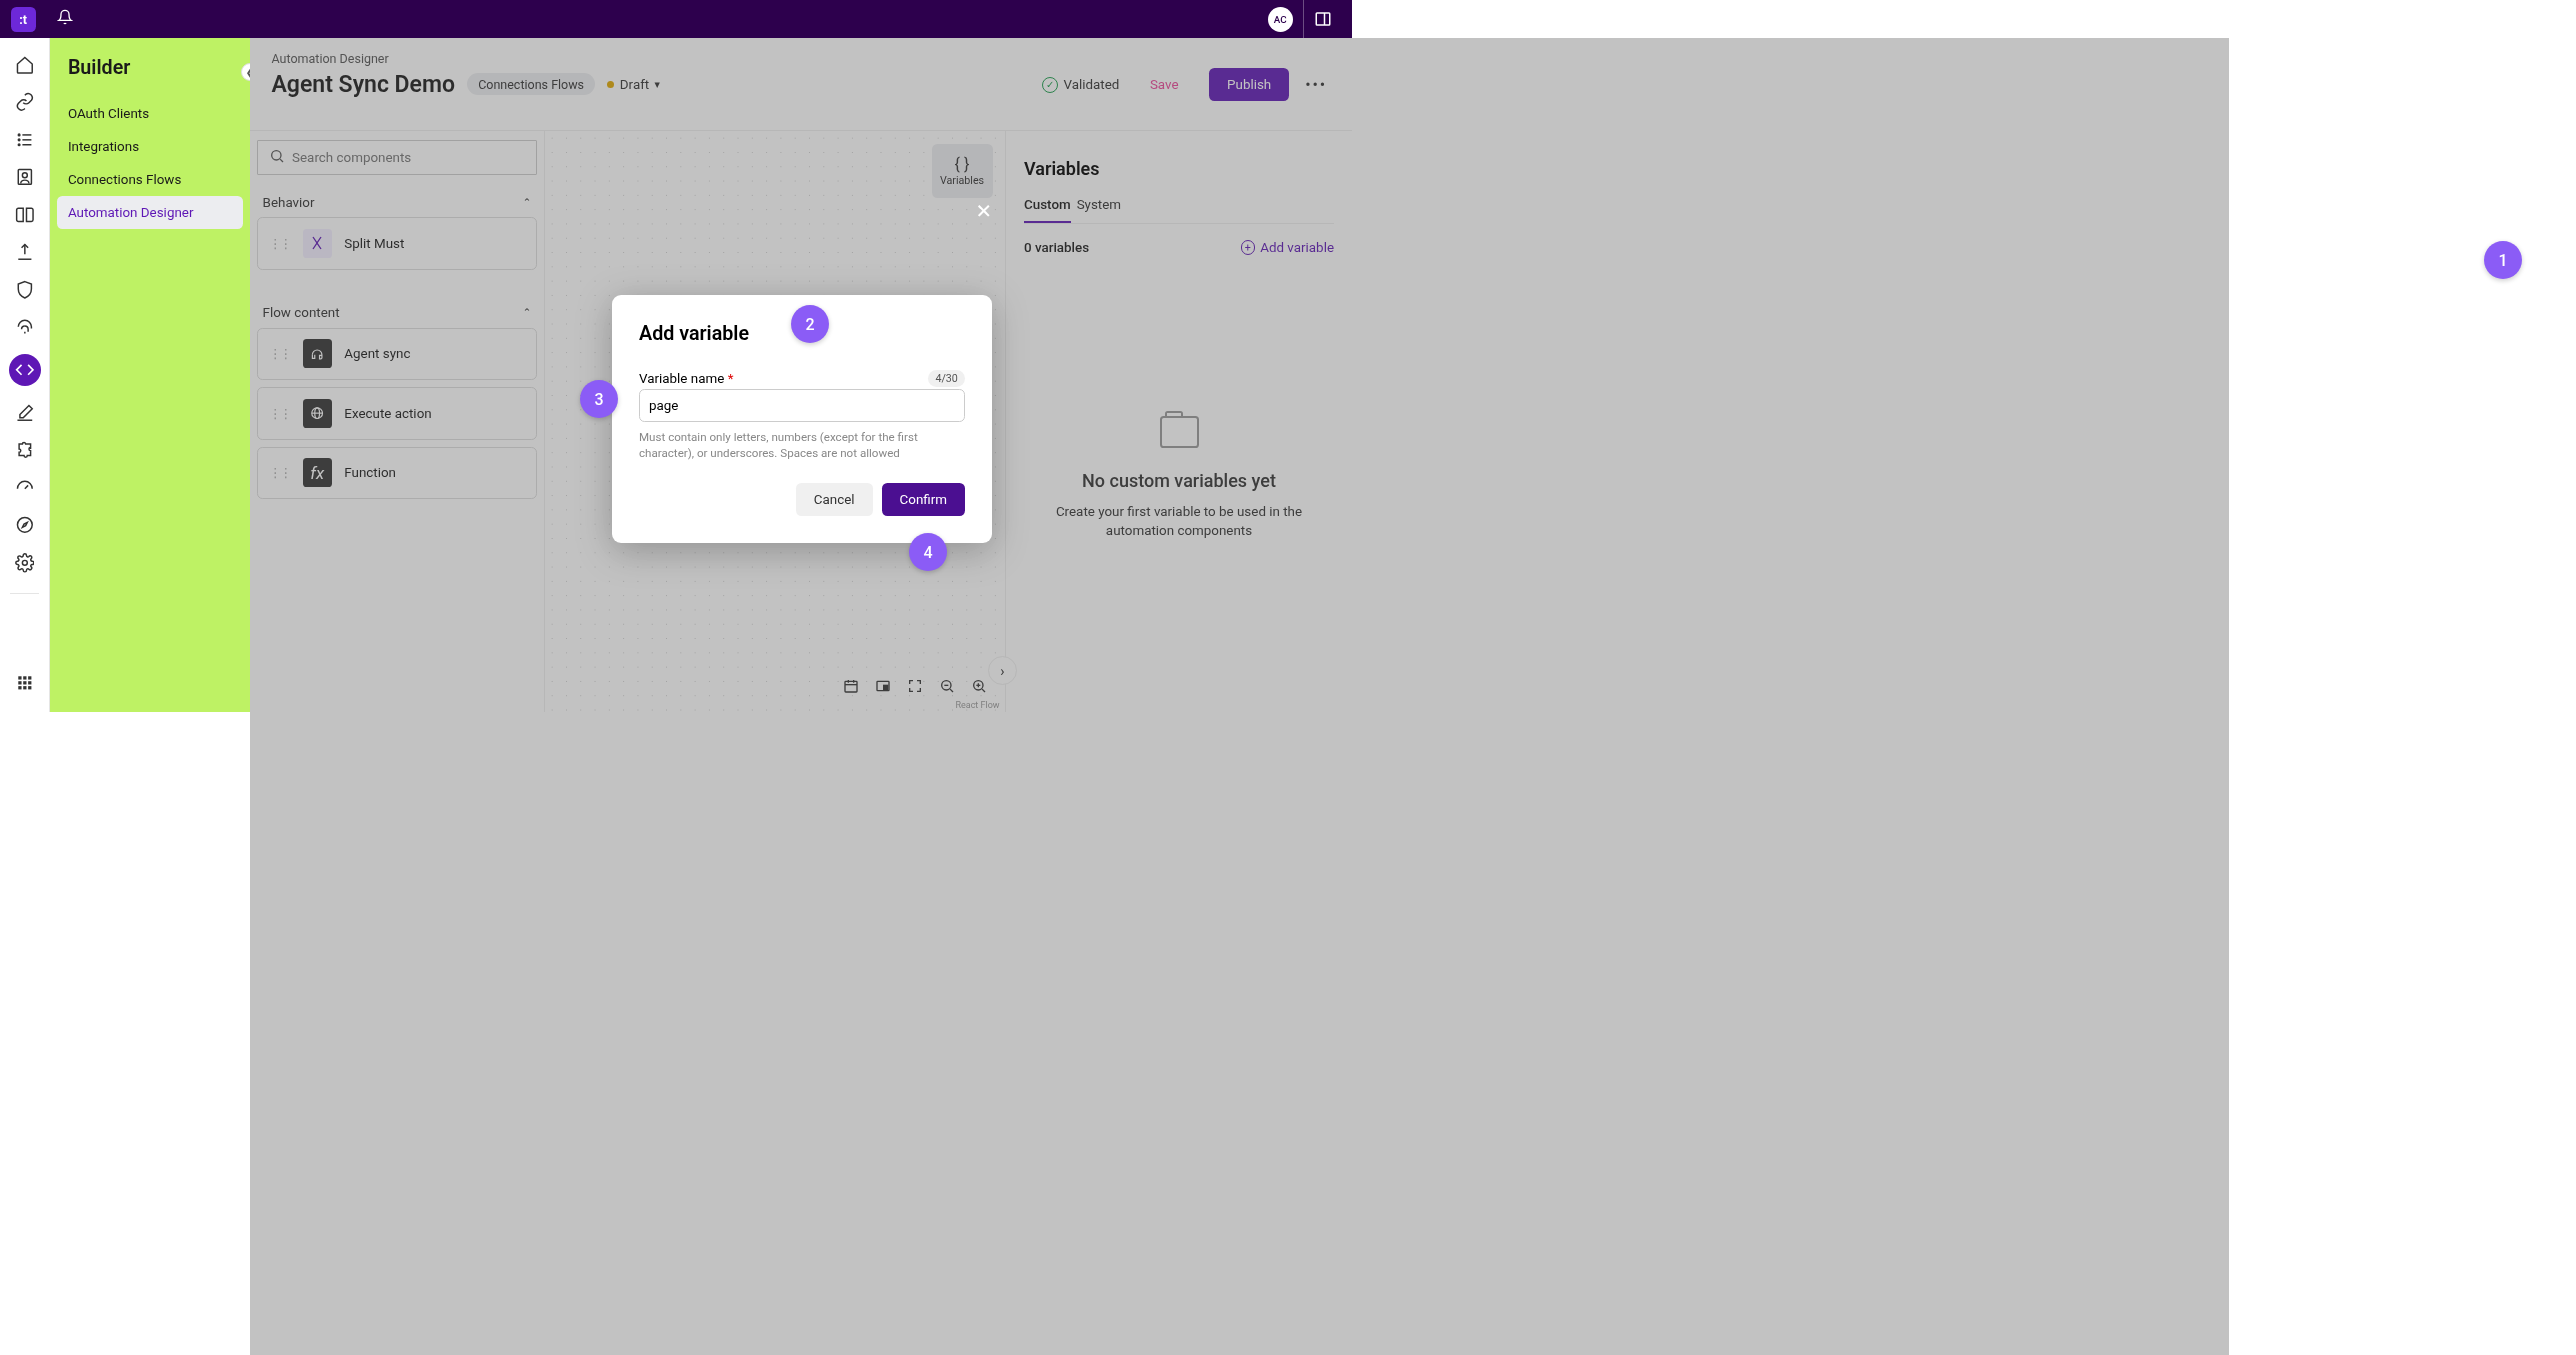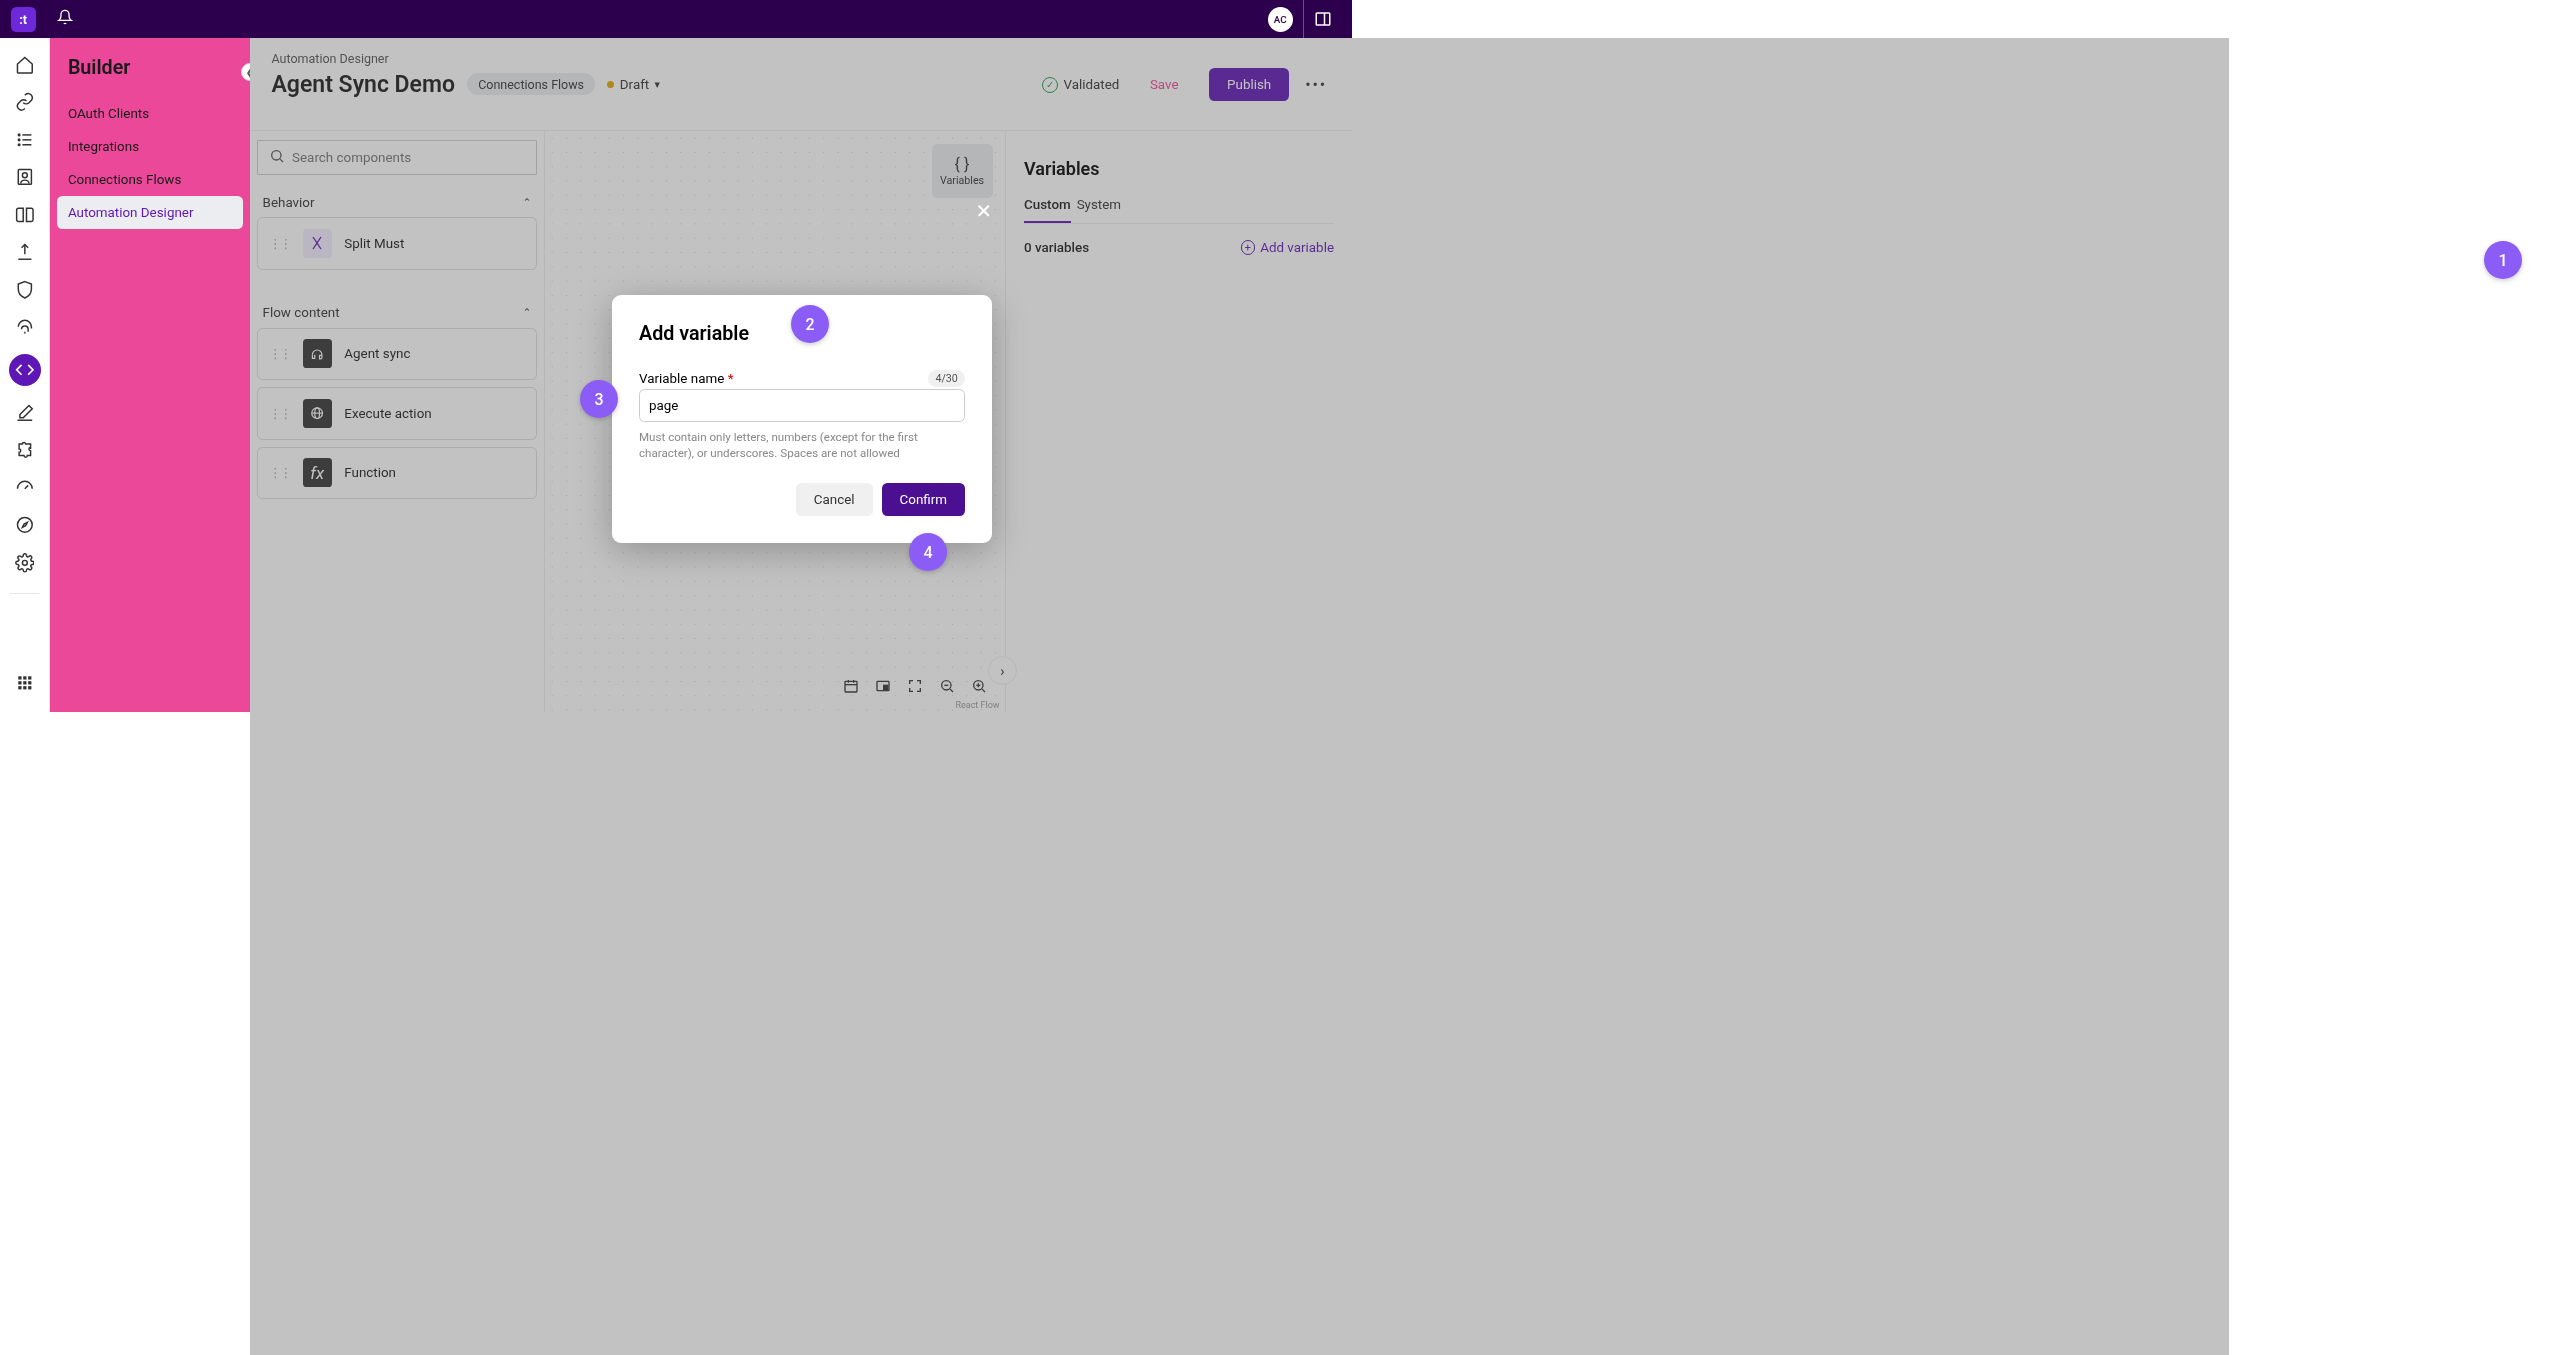--- a/index.html
+++ b/index.html
@@ -14,21 +14,21 @@
   
   
   .rail { position: absolute; top: 38px; left: 0; width: 50px; bottom: 0; background: #fff; border-right: 0.9px solid #e5e5e5; display: flex; flex-direction: column; align-items: center; padding-top: 16px; gap: 16px; }
   .rail-icon { width: 21.5px; height: 21.5px; display: flex; align-items: center; justify-content: center; color: #333; cursor: pointer; }
   .rail-icon svg { width: 19.7px; height: 19.7px; }
   .rail-icon.active { width: 32px; height: 32px; background: #5e17b5; border-radius: 50%; color: #fff; }
   .rail-apps { margin-top: auto; margin-bottom: 18px; }
   .rail-divider { width: 29px; border-top: 0.9px solid #e5e5e5; margin-top: 3.6px; }
 
   
-  .sidebar { position: absolute; top: 38px; left: 50px; width: 200px; bottom: 0; background: #ec4899; padding: 18px 7.2px; }
+  .sidebar { position: absolute; top: 38px; left: 50px; width: 200px; bottom: 0; background: #bef264; padding: 18px 7.2px; }
   .sidebar-title { font-size: 19.7px; font-weight: 600; padding: 0 10.7px 18px 10.7px; color: #1a1a1a; }
   .sidebar-item { padding: 9px 10.7px; font-size: 13.4px; color: #1a1a1a; cursor: pointer; border-radius: 5.4px; }
   .sidebar-item.active { background: #ecedf0; color: #5e17b5; }
   .collapse-handle { position: absolute; top: 25px; right: -9px; width: 18px; height: 18px; border-radius: 50%; background: #fff; border: 0.9px solid #ddd; display: flex; align-items: center; justify-content: center; font-size: 10.7px; cursor: pointer; color: #555; }
 
   
   .main { position: absolute; top: 38px; left: 250px; right: 0; bottom: 0; background: #fff; }
   .main-header { height: 93px; border-bottom: 0.9px solid #eee; padding: 12.5px 21.5px 0 21.5px; position: relative; }
   .breadcrumb { font-size: 12.5px; color: #555; }
   .title-row { display: flex; align-items: center; gap: 12.5px; margin-top: 5.4px; }
@@ -359,20 +359,25 @@
         <div class="tab active">Custom</div>
         <div class="tab">System</div>
       </div>
       <div class="count-row">
         <span class="count-text">0 variables</span>
         <span class="add-link">
           <span class="plus-circle">+</span>
           <span>Add variable</span>
         </span>
       </div>
+      <div class="empty-state">
+        <div class="folder-icon"></div>
+        <div class="empty-title">No custom variables yet</div>
+        <div class="empty-sub">Create your first variable to be used in the automation components</div>
+      </div>
       <div class="expand-btn">›</div>
     </div>
   </div>
 </div>
 
 <div class="dimmer"></div>
 <div class="rp-close">✕</div>
 
 <div class="modal">
   <div class="modal-title">Add variable</div>

